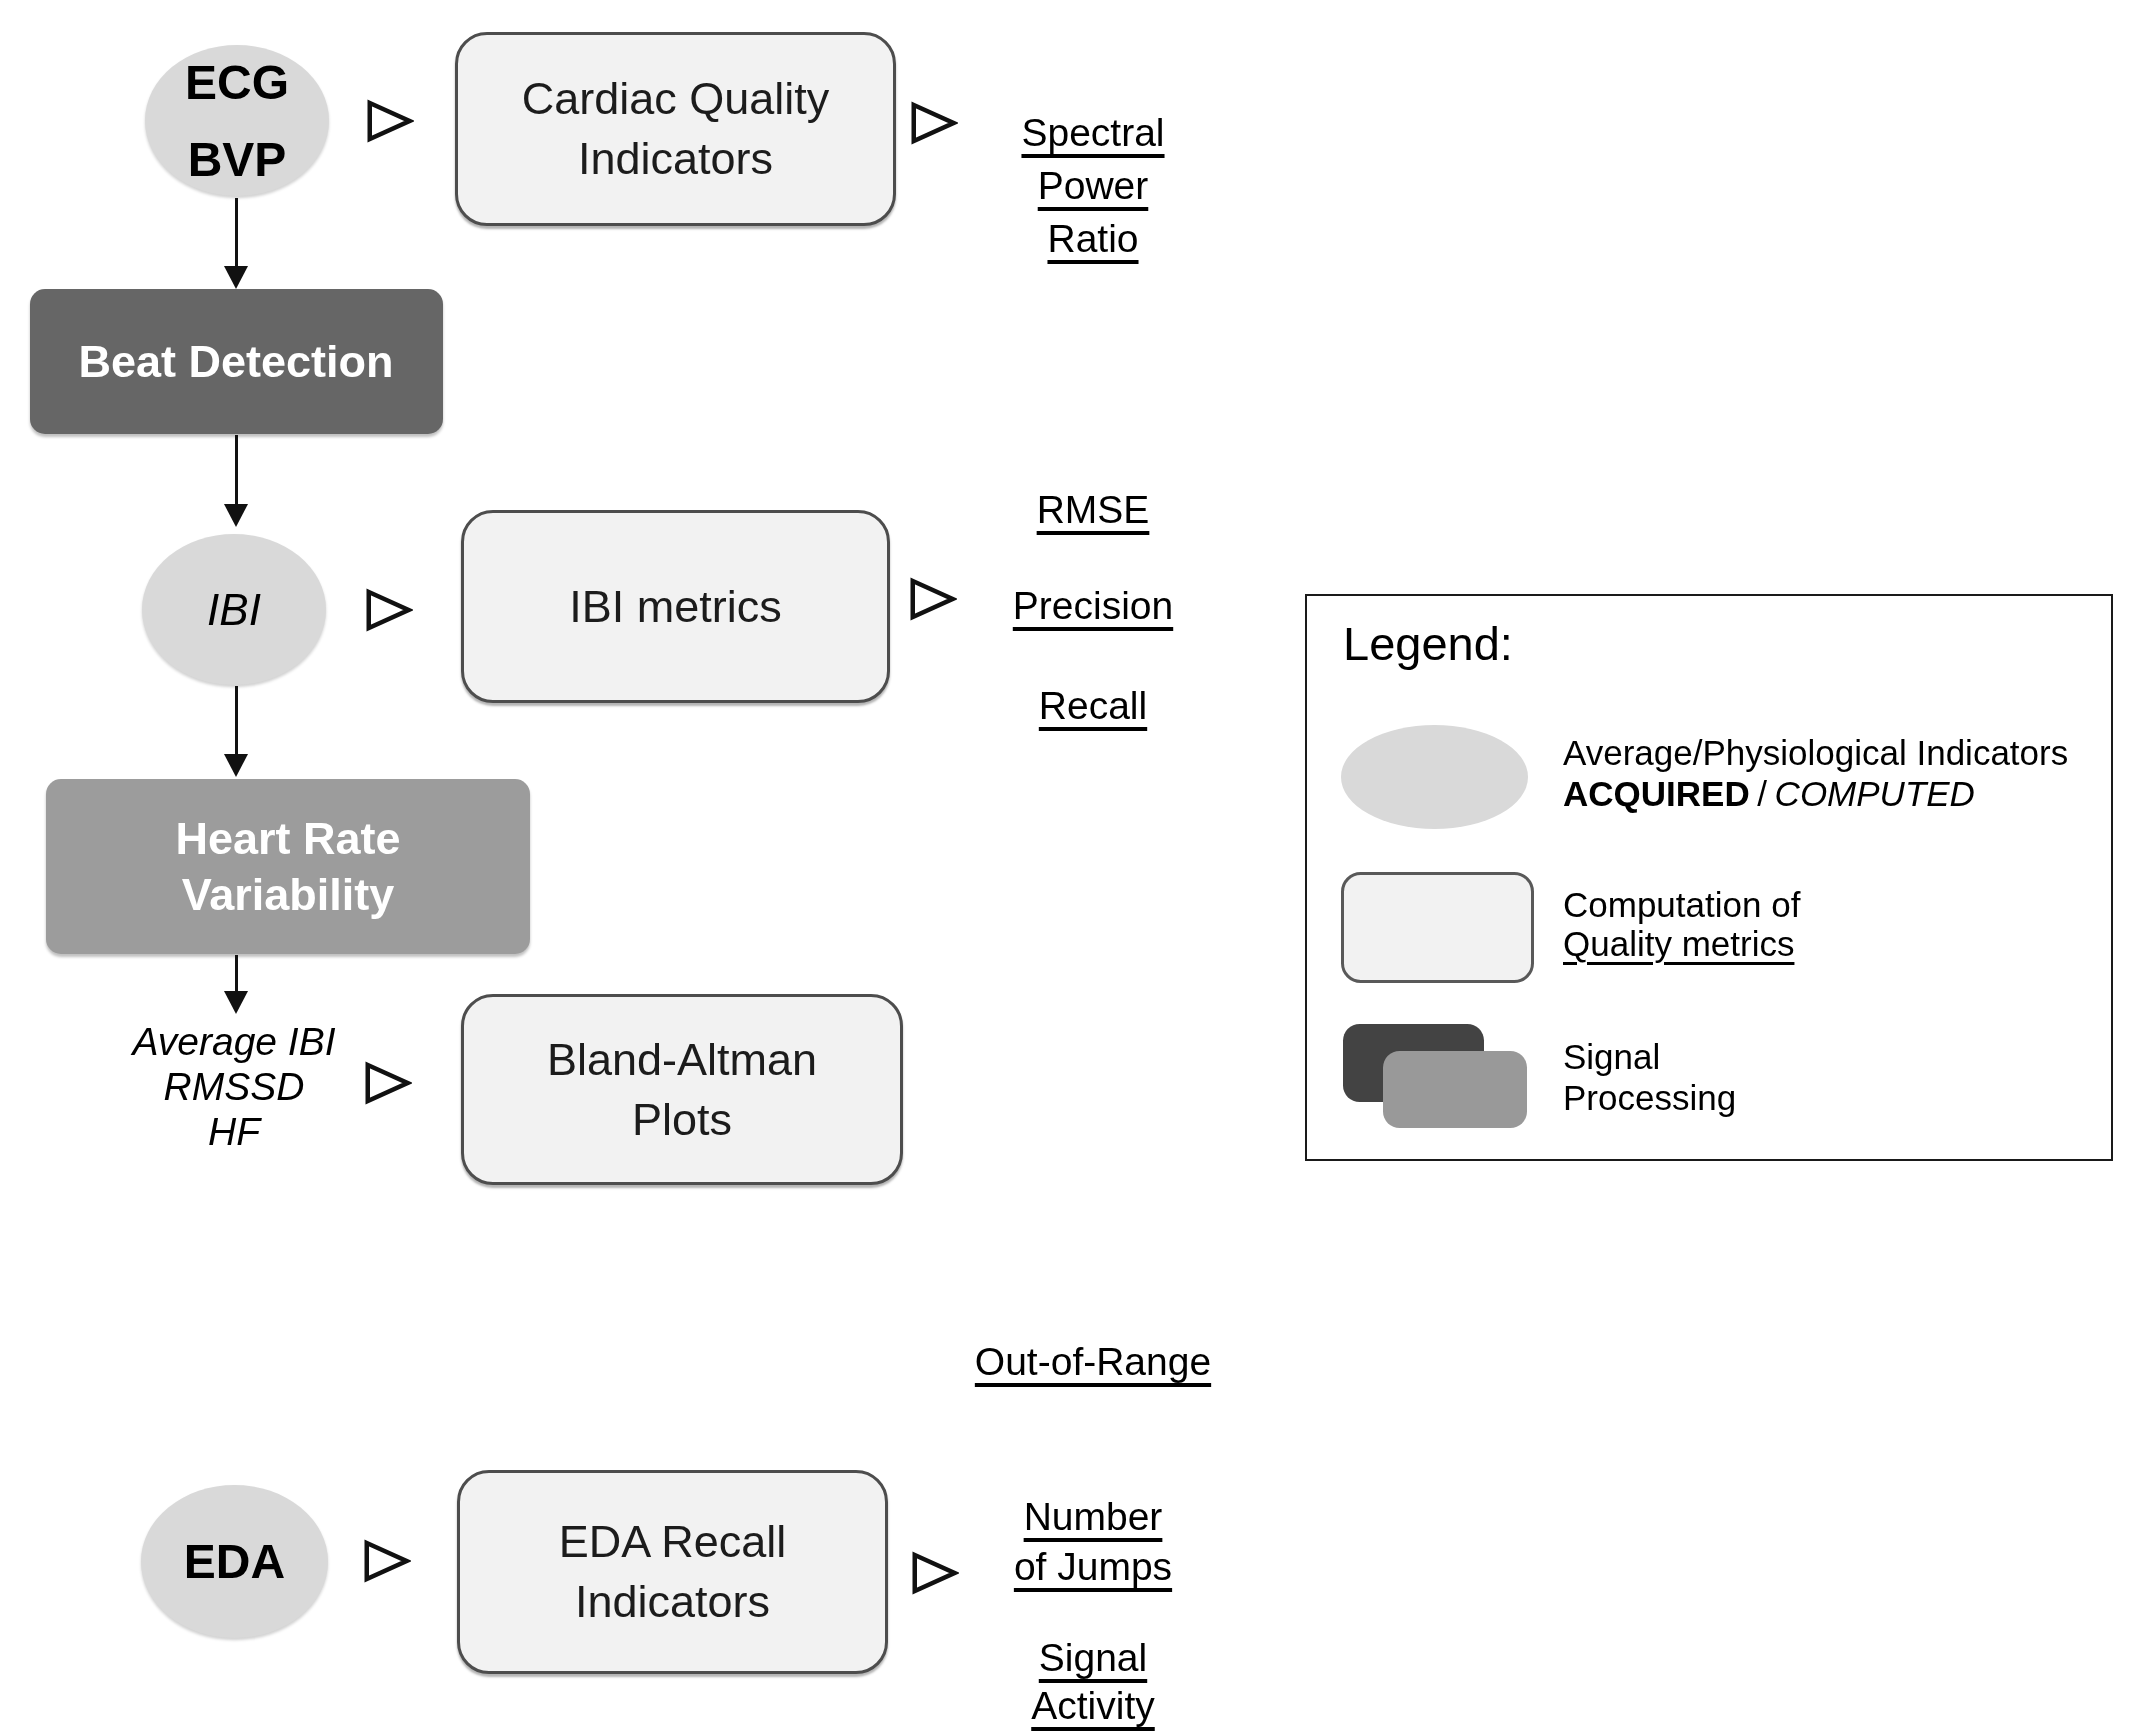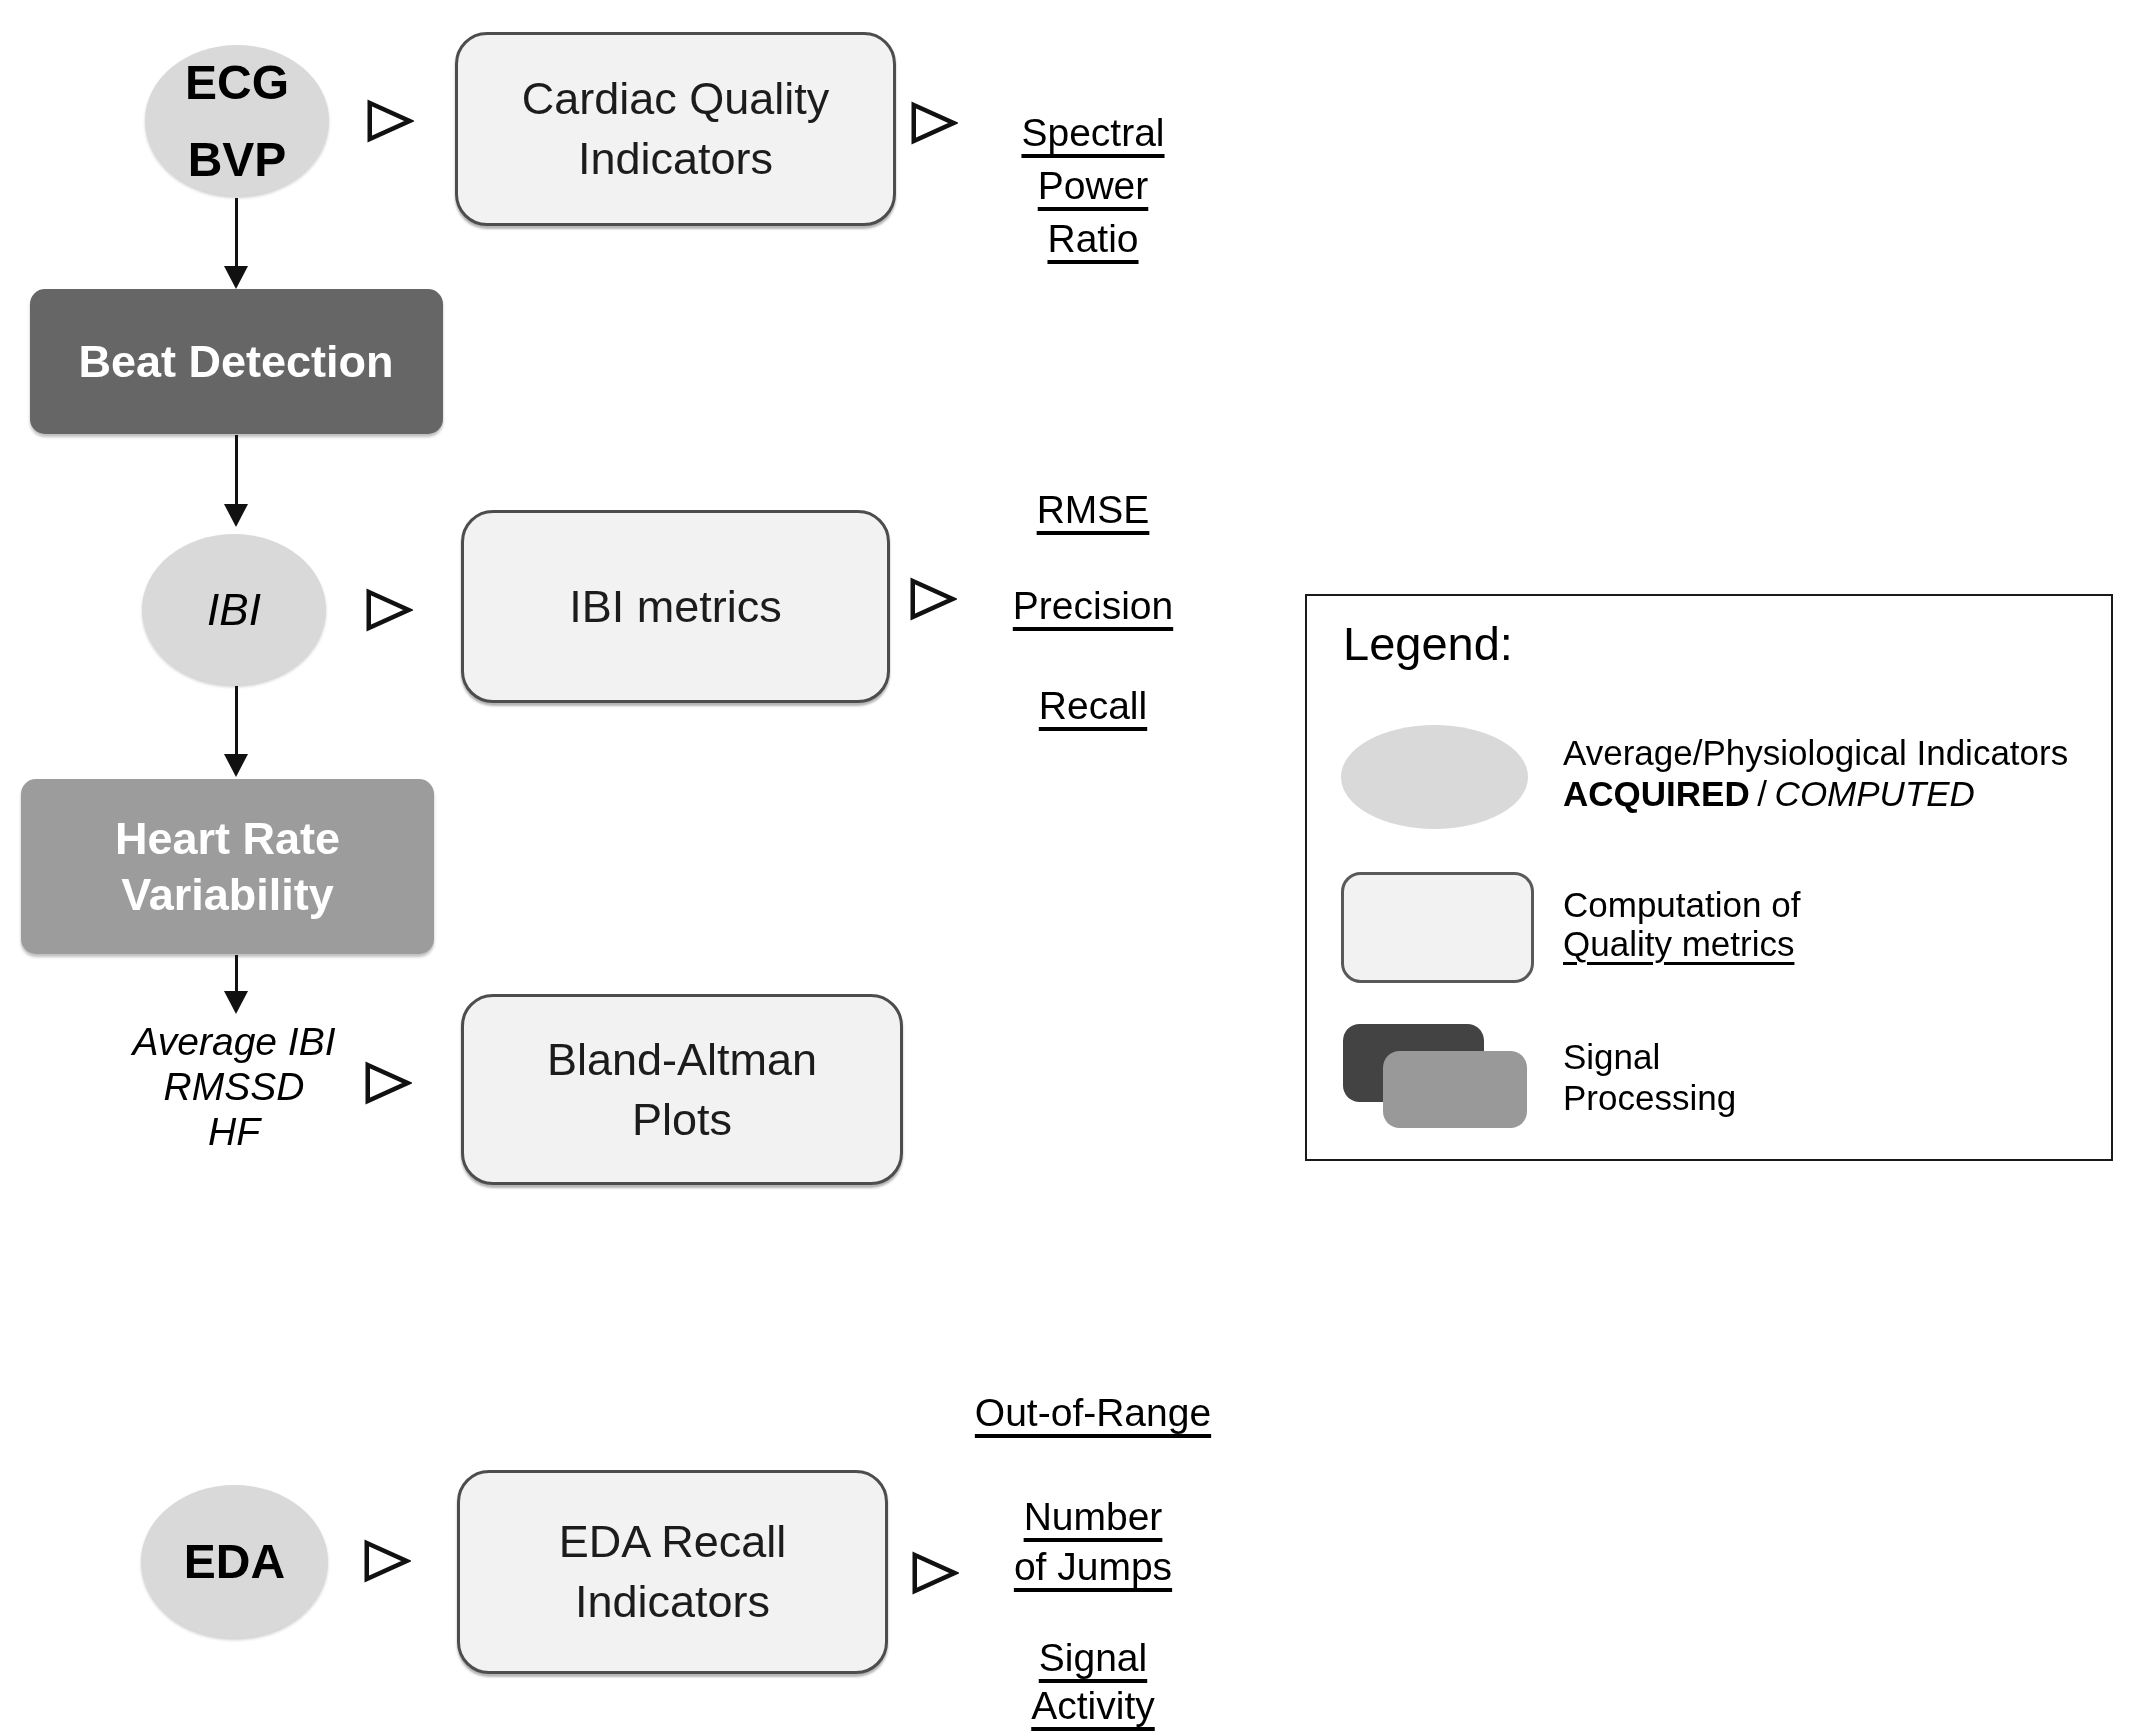--- a/index.html
+++ b/index.html
@@ -61,34 +61,34 @@
   .pos-ibi{left:142px;top:534px;width:184px;height:151px;font-style:italic;font-size:44px;}
   .pos-tri3{left:365px;top:588px;}
   .pos-ibimetrics{left:461px;top:510px;width:423px;height:187px;}
   .pos-tri4{left:909px;top:577px;}
   .pos-rmse{top:484px;}
   .pos-precision{top:580px;}
   .pos-recall{top:680px;}
 
   .pos-a3line{left:235px;top:686px;height:70px;}
   .pos-a3head{left:224px;top:754px;}
-  .pos-hrv{left:21px;top:779px;width:413px;height:175px;}
+  .pos-hrv{left:46px;top:779px;width:484px;height:175px;}
   .pos-a4line{left:235px;top:955px;height:38px;}
   .pos-a4head{left:224px;top:991px;}
 
   .pos-hrvfeat{left:83px;top:1019px;width:302px;font-style:italic;font-size:39px;line-height:45px;}
   .pos-tri5{left:364px;top:1061px;}
   .pos-bland{left:461px;top:994px;width:436px;height:185px;}
 
   
   .pos-eda{left:141px;top:1485px;width:187px;height:153px;font-weight:bold;font-size:48px;}
   .pos-tri6{left:363px;top:1539px;}
   .pos-edabox{left:457px;top:1470px;width:425px;height:198px;}
   .pos-tri7{left:911px;top:1551px;}
-  .pos-oor{top:1387px;}
+  .pos-oor{top:1336px;}
   .pos-jumps{top:1492px;line-height:50px;}
   .pos-activity{top:1634px;line-height:48px;}
 
   
   .legend{
     position:absolute;left:1305px;top:594px;width:804px;height:563px;
     border:2.3px solid #1a1a1a;background:#fff;
   }
   .legend-title{position:absolute;left:36px;top:19.7px;font-size:47px;}
   .legend-ellipse{position:absolute;left:34px;top:129px;width:187px;height:104px;border-radius:50%;}

